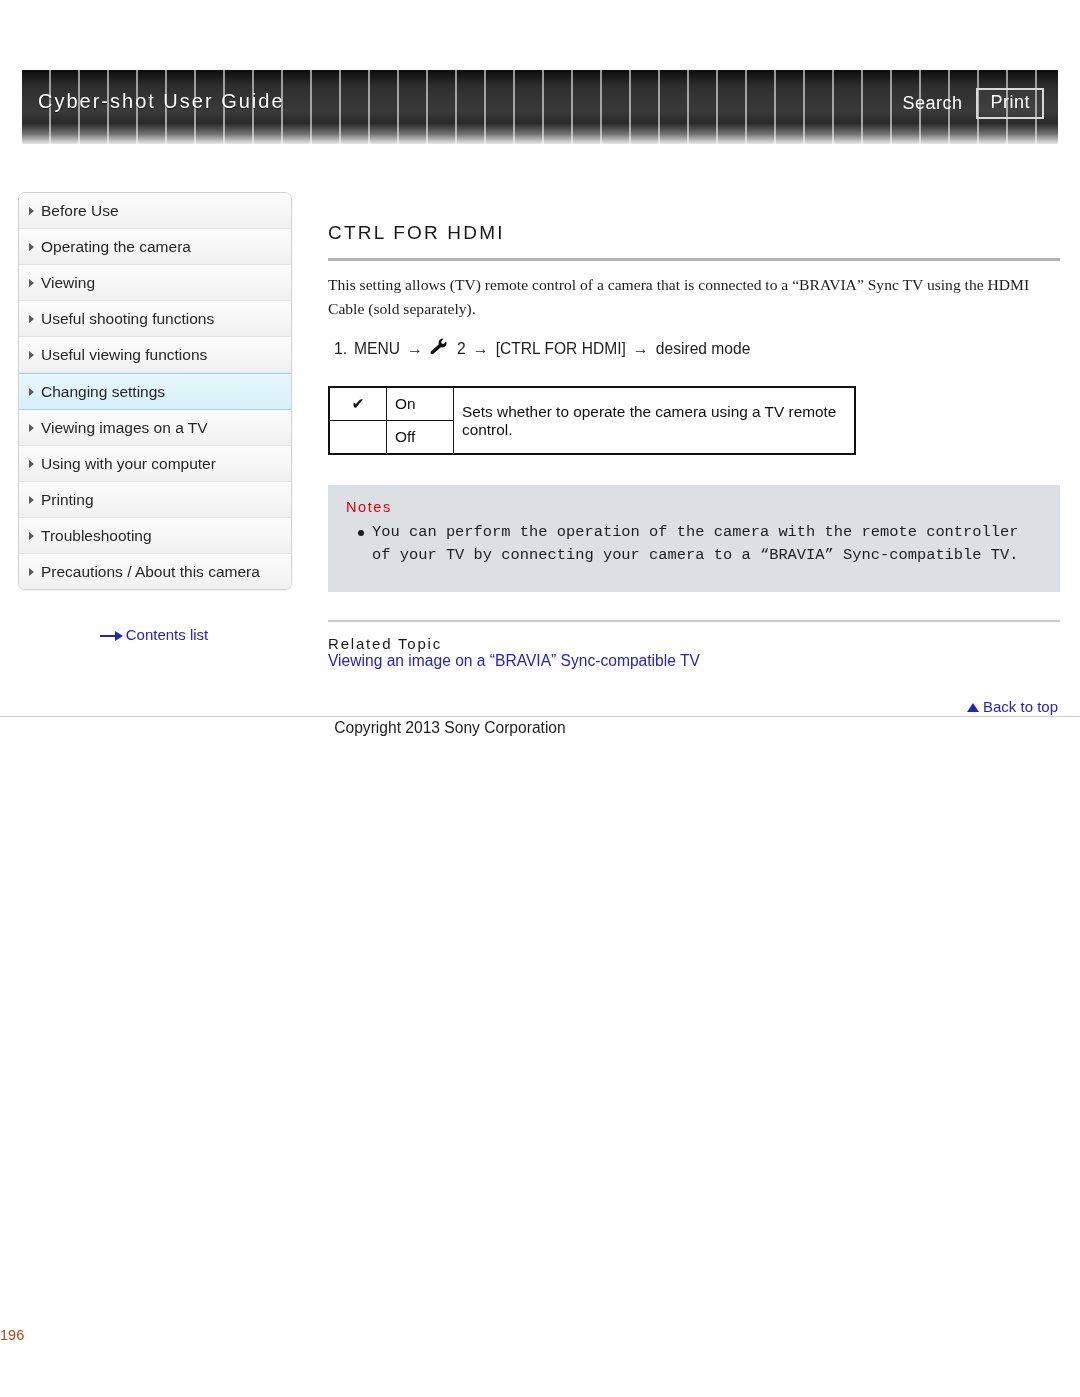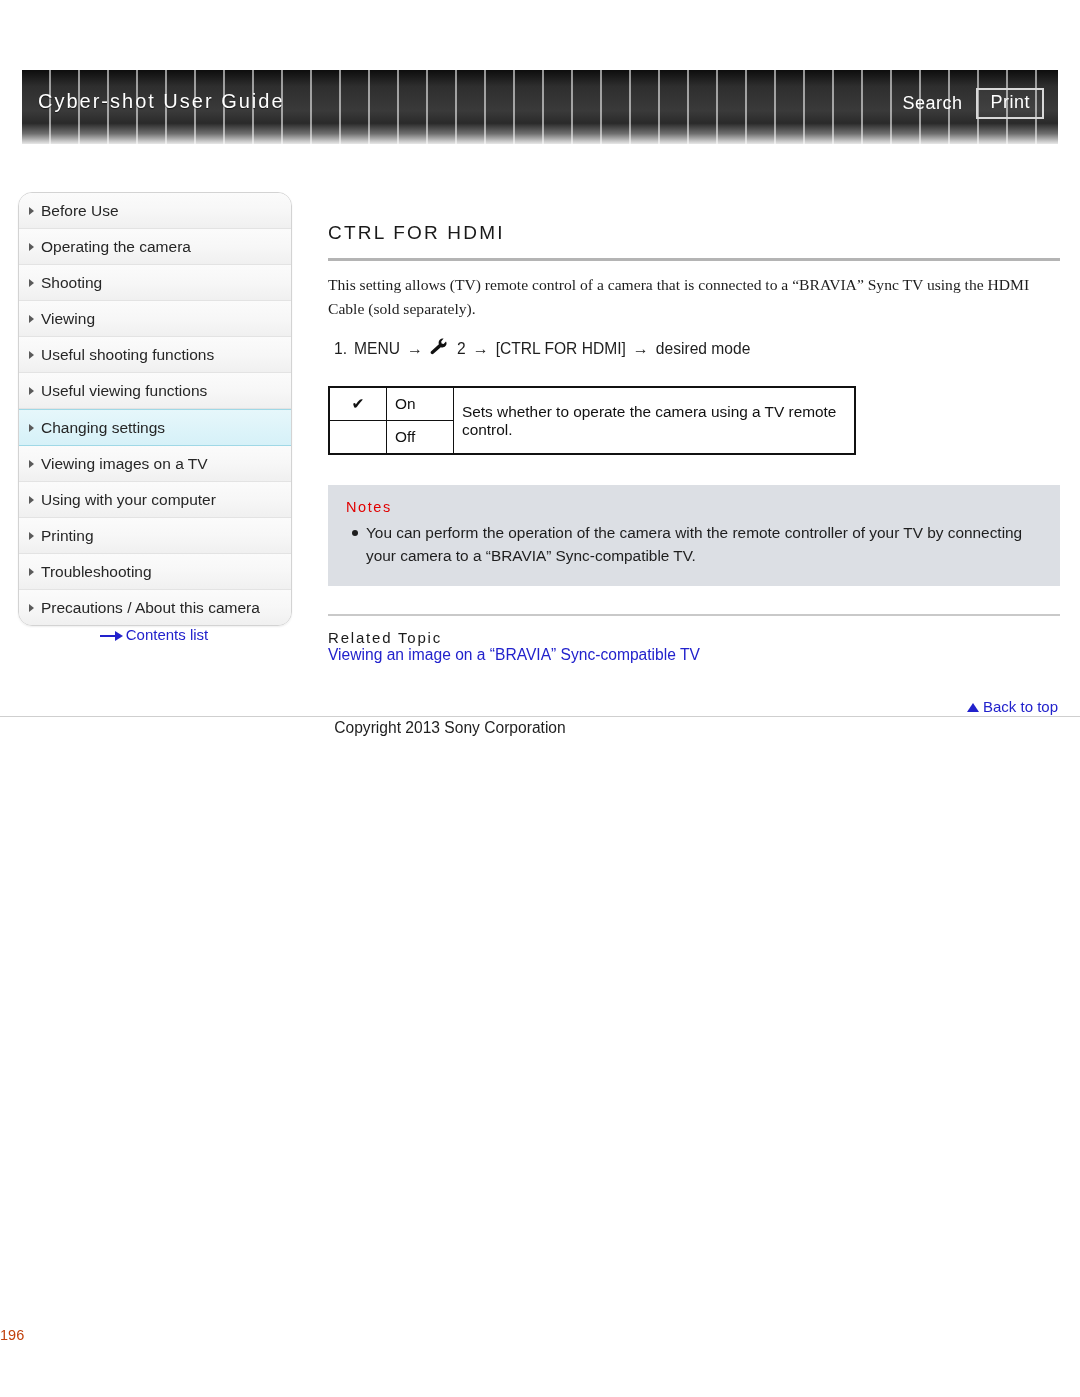--- a/index.html
+++ b/index.html
@@ -95,21 +95,21 @@
   .breadcrumb .crumb { color: #2222cc; }
   .breadcrumb .sep { color: #2222cc; padding: 0 2px; }
 
   
   .sidebar {
     position: absolute;
     left: 18px;
     top: 192px;
     width: 272px;
     border: 1px solid #d3d3d3;
-    border-radius: 14px;
+    border-radius: 7px;
     background: linear-gradient(to bottom, #fdfdfd, #f3f3f3);
     box-shadow: 0 1px 2px rgba(0,0,0,0.07);
     overflow: hidden;
   }
   .nav-item {
     position: relative;
     height: 35px;
     line-height: 35px;
     padding-left: 22px;
     font-size: 15.5px;
@@ -233,23 +233,24 @@
     background: #dcdfe4;
     padding: 14px 18px 18px 18px;
   }
   .notes-title {
     color: #e10000;
     font-size: 14.5px;
     letter-spacing: 1.6px;
     margin-bottom: 6px;
   }
   .notes ul {
-    margin: 0;
+    margin: 6px;
     padding: 0 0 0 20px;
     list-style: none;
+    font-family: Liberation Mono, monospace;
   }
   .notes li {
     position: relative;
     font-size: 15.4px;
     line-height: 1.5;
     color: #1e1e1e;
   }
   .notes li::before {
     content: "";
     position: absolute;
@@ -339,24 +340,20 @@
 
 
   <div class="sidebar">
     <div class="nav-item">
       <span class="tri"></span>
       <span>Before Use</span>
     </div>
     <div class="nav-item">
       <span class="tri"></span>
       <span>Operating the camera</span>
-    </div>
-    <div class="nav-item">
-      <span class="tri"></span>
-      <span>Shooting</span>
     </div>
     <div class="nav-item">
       <span class="tri"></span>
       <span>Viewing</span>
     </div>
     <div class="nav-item">
       <span class="tri"></span>
       <span>Useful shooting functions</span>
     </div>
     <div class="nav-item">

